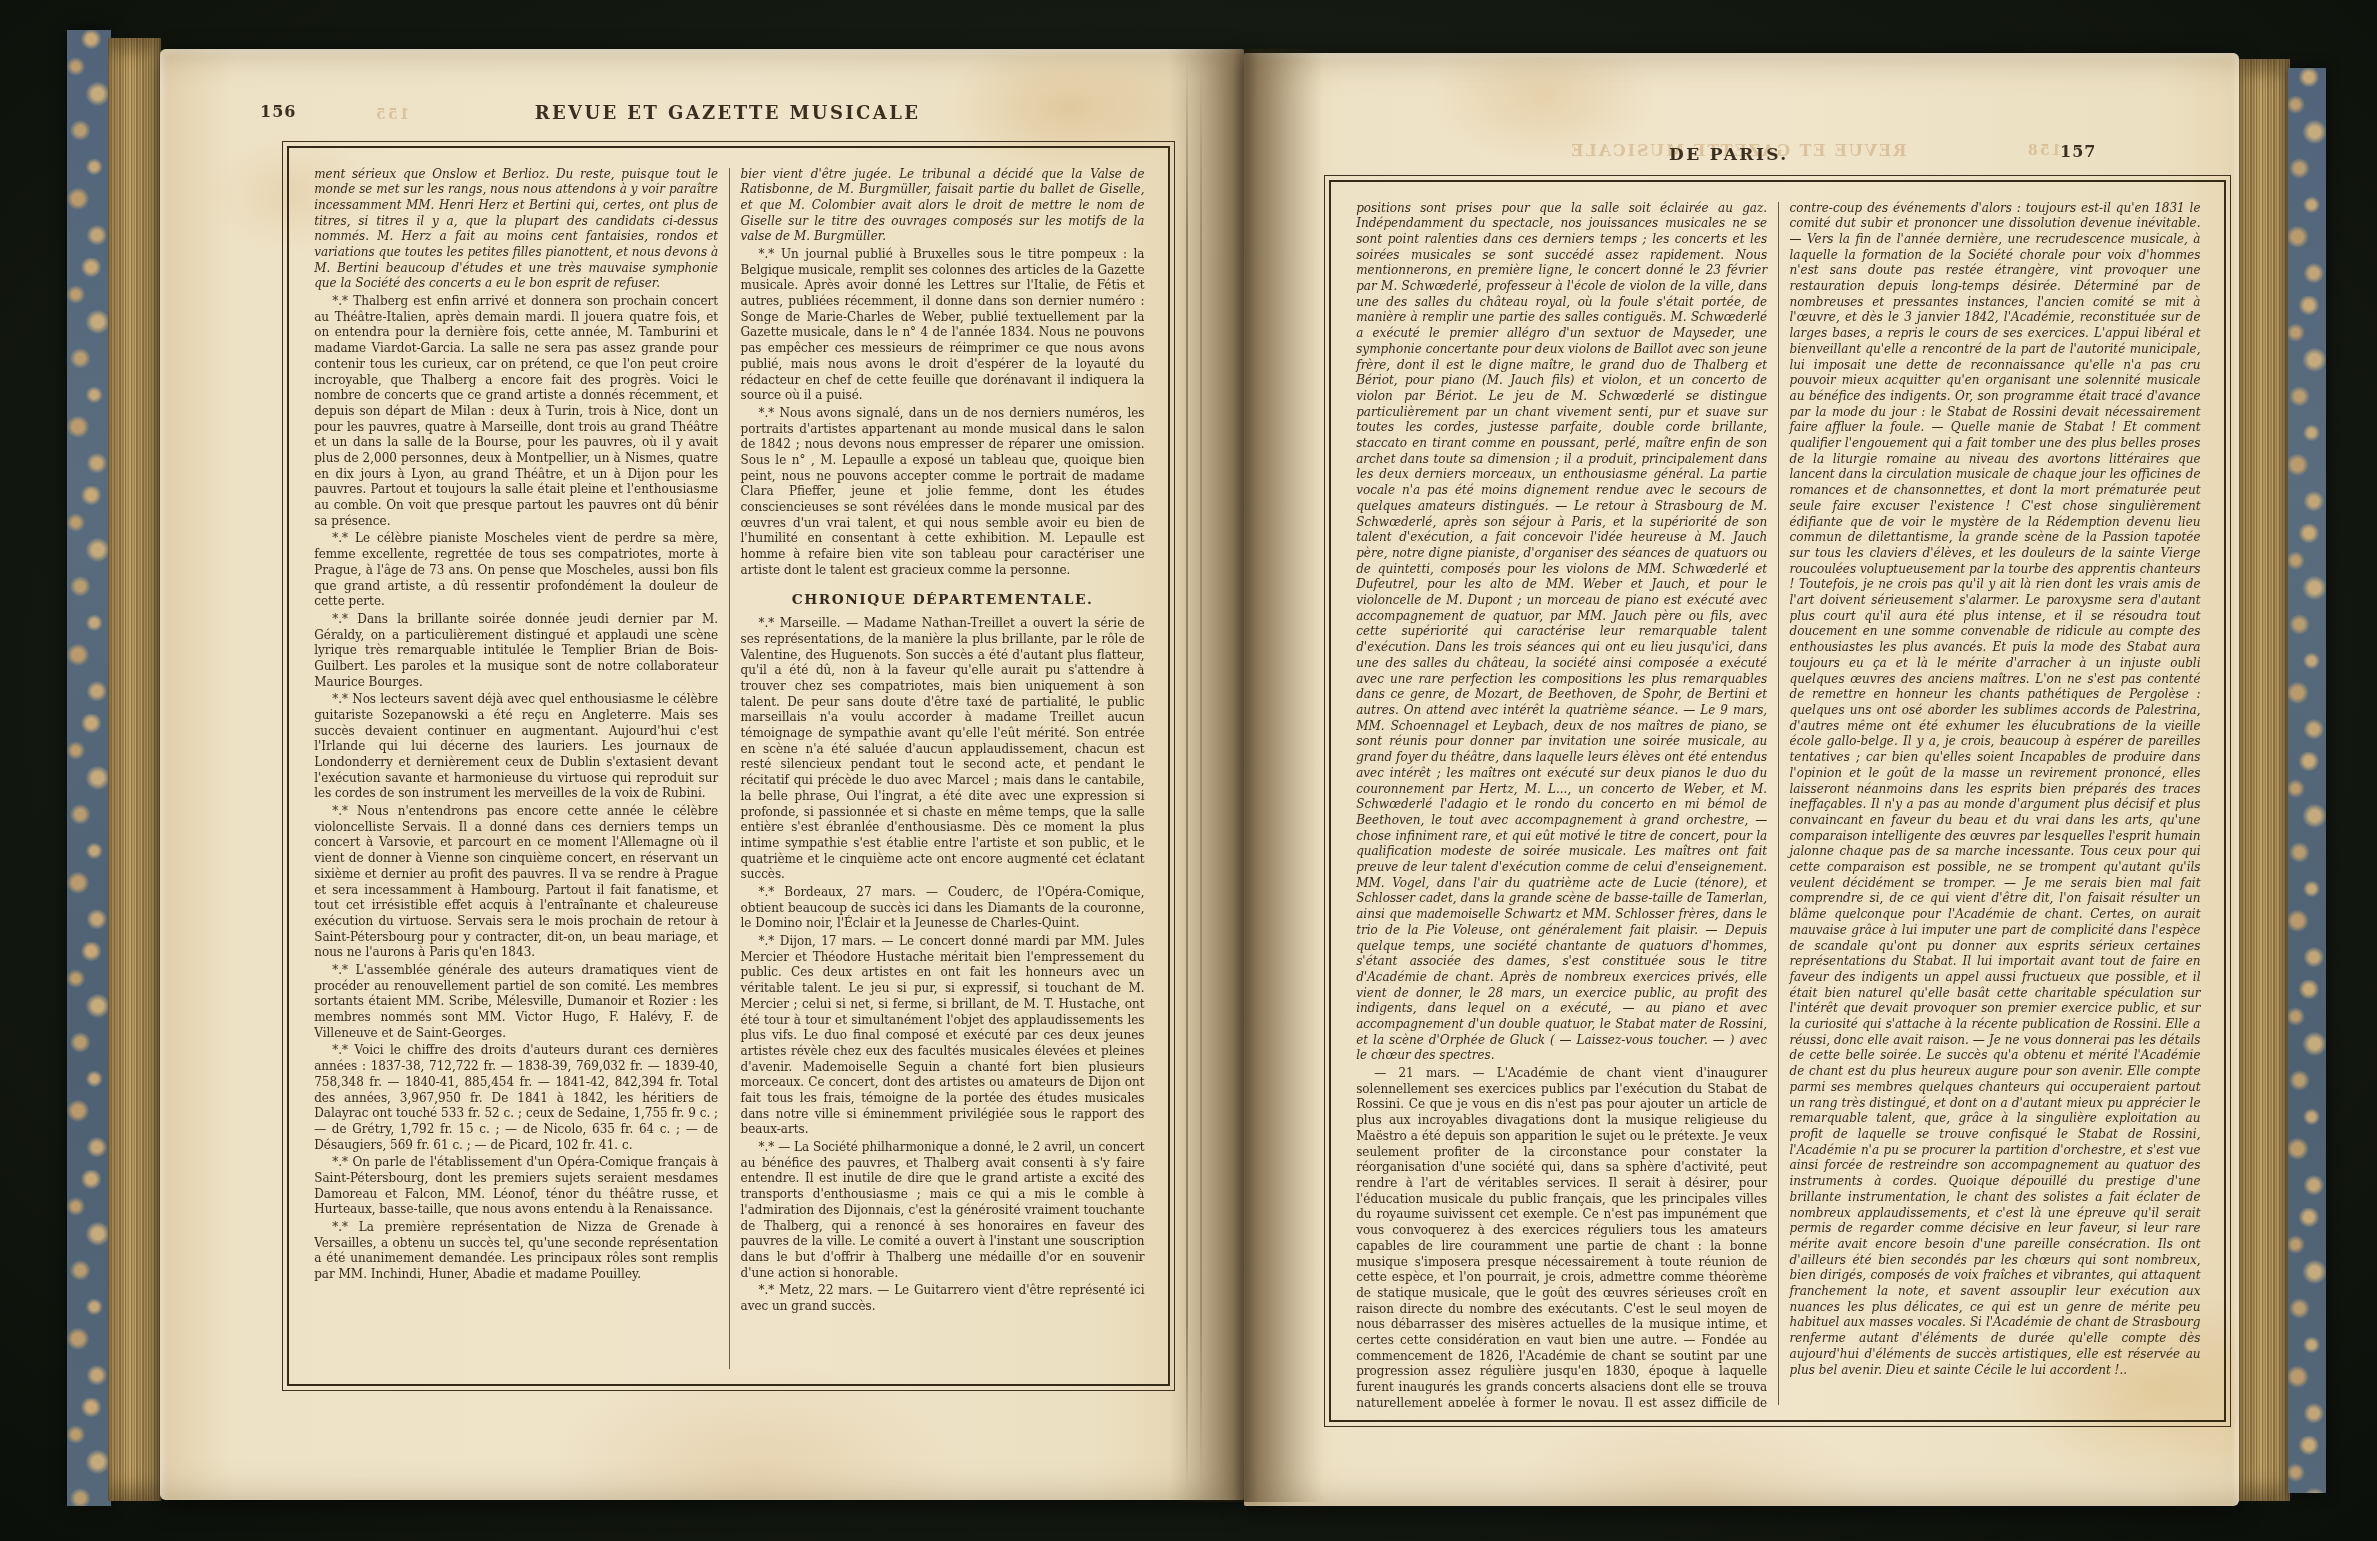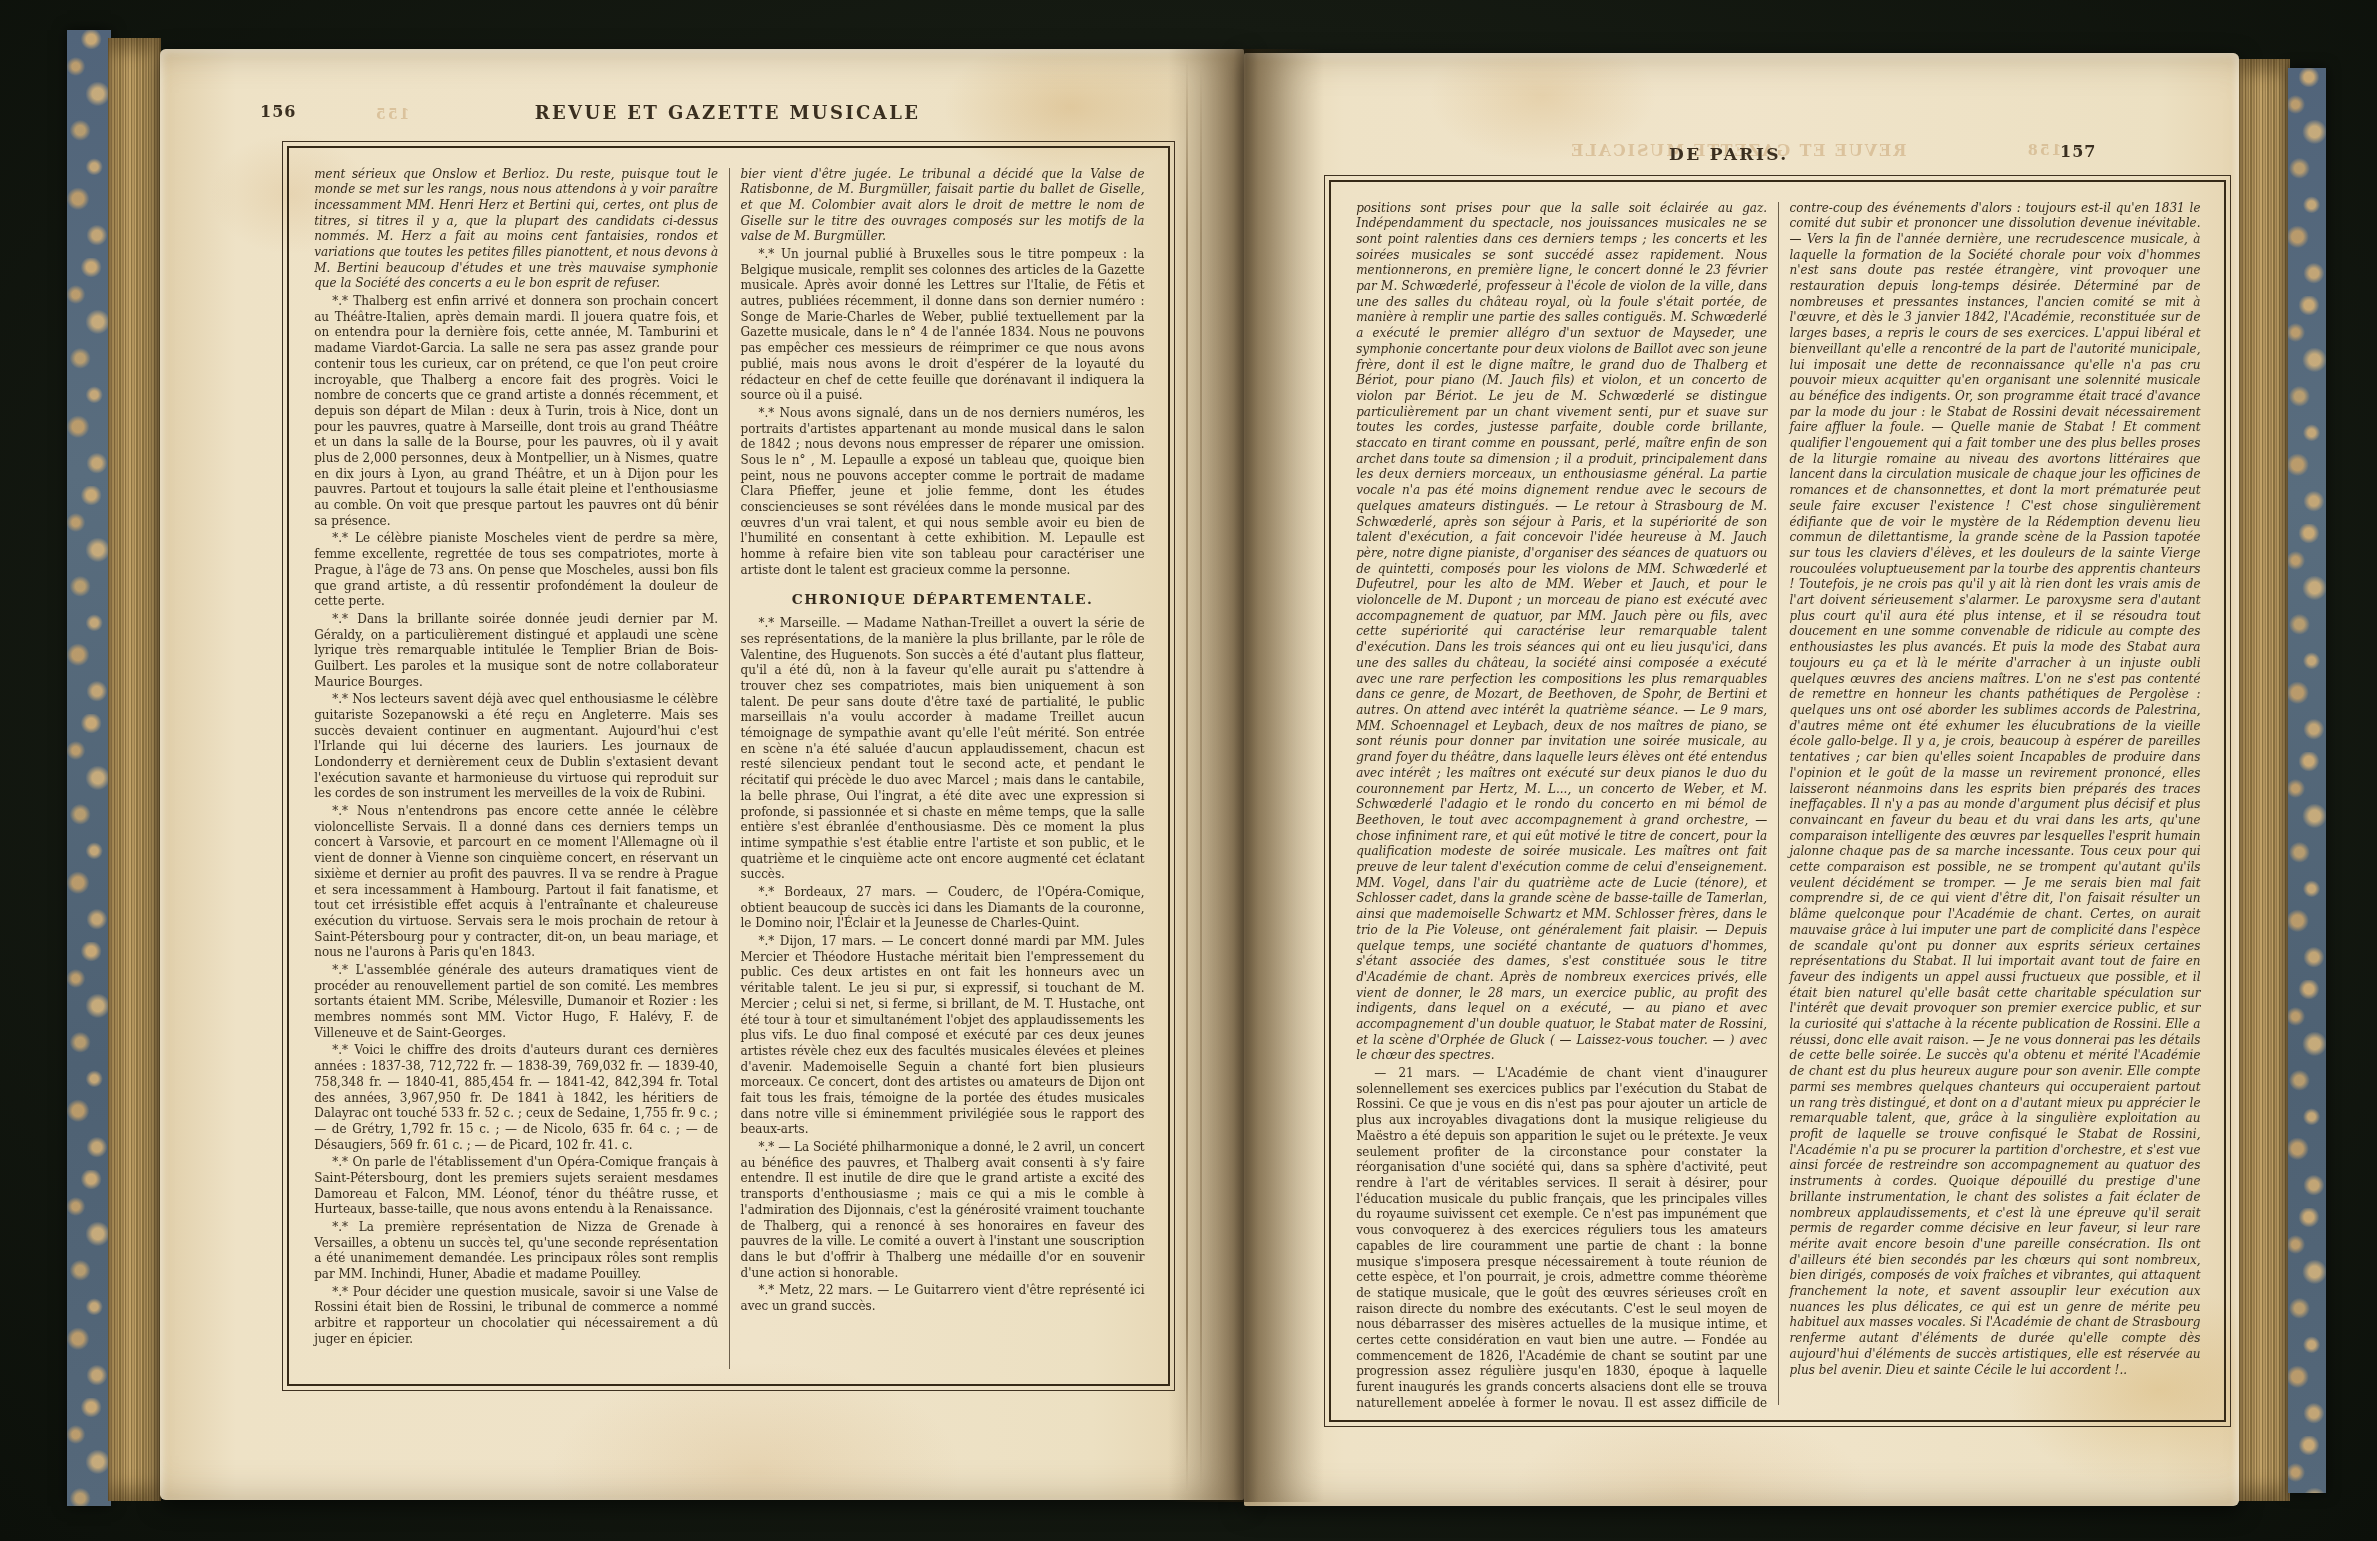--- a/index.html
+++ b/index.html
@@ -80,21 +80,20 @@
             <p class="para cont">ment sérieux que Onslow et Berlioz. Du reste, puisque tout le monde se met sur les rangs, nous nous attendons à y voir paraître incessamment MM. Henri Herz et Bertini qui, certes, ont plus de titres, si titres il y a, que la plupart des candidats ci-dessus nommés. M. Herz a fait au moins cent fantaisies, rondos et variations que toutes les petites filles pianottent, et nous devons à M. Bertini beaucoup d'études et une très mauvaise symphonie que la Société des concerts a eu le bon esprit de refuser.</p>
             <p class="para item">*.* Thalberg est enfin arrivé et donnera son prochain concert au Théâtre-Italien, après demain mardi. Il jouera quatre fois, et on entendra pour la dernière fois, cette année, M. Tamburini et madame Viardot-Garcia. La salle ne sera pas assez grande pour contenir tous les curieux, car on prétend, ce que l'on peut croire incroyable, que Thalberg a encore fait des progrès. Voici le nombre de concerts que ce grand artiste a donnés récemment, et depuis son départ de Milan : deux à Turin, trois à Nice, dont un pour les pauvres, quatre à Marseille, dont trois au grand Théâtre et un dans la salle de la Bourse, pour les pauvres, où il y avait plus de 2,000 personnes, deux à Montpellier, un à Nismes, quatre en dix jours à Lyon, au grand Théâtre, et un à Dijon pour les pauvres. Partout et toujours la salle était pleine et l'enthousiasme au comble. On voit que presque partout les pauvres ont dû bénir sa présence.</p>
             <p class="para item">*.* Le célèbre pianiste Moscheles vient de perdre sa mère, femme excellente, regrettée de tous ses compatriotes, morte à Prague, à l'âge de 73 ans. On pense que Moscheles, aussi bon fils que grand artiste, a dû ressentir profondément la douleur de cette perte.</p>
             <p class="para item">*.* Dans la brillante soirée donnée jeudi dernier par M. Géraldy, on a particulièrement distingué et applaudi une scène lyrique très remarquable intitulée le Templier Brian de Bois-Guilbert. Les paroles et la musique sont de notre collaborateur Maurice Bourges.</p>
             <p class="para item">*.* Nos lecteurs savent déjà avec quel enthousiasme le célèbre guitariste Sozepanowski a été reçu en Angleterre. Mais ses succès devaient continuer en augmentant. Aujourd'hui c'est l'Irlande qui lui décerne des lauriers. Les journaux de Londonderry et dernièrement ceux de Dublin s'extasient devant l'exécution savante et harmonieuse du virtuose qui reproduit sur les cordes de son instrument les merveilles de la voix de Rubini.</p>
             <p class="para item">*.* Nous n'entendrons pas encore cette année le célèbre violoncelliste Servais. Il a donné dans ces derniers temps un concert à Varsovie, et parcourt en ce moment l'Allemagne où il vient de donner à Vienne son cinquième concert, en réservant un sixième et dernier au profit des pauvres. Il va se rendre à Prague et sera incessamment à Hambourg. Partout il fait fanatisme, et tout cet irrésistible effet acquis à l'entraînante et chaleureuse exécution du virtuose. Servais sera le mois prochain de retour à Saint-Pétersbourg pour y contracter, dit-on, un beau mariage, et nous ne l'aurons à Paris qu'en 1843.</p>
             <p class="para item">*.* L'assemblée générale des auteurs dramatiques vient de procéder au renouvellement partiel de son comité. Les membres sortants étaient MM. Scribe, Mélesville, Dumanoir et Rozier : les membres nommés sont MM. Victor Hugo, F. Halévy, F. de Villeneuve et de Saint-Georges.</p>
             <p class="para item">*.* Voici le chiffre des droits d'auteurs durant ces dernières années : 1837-38, 712,722 fr. — 1838-39, 769,032 fr. — 1839-40, 758,348 fr. — 1840-41, 885,454 fr. — 1841-42, 842,394 fr. Total des années, 3,967,950 fr. De 1841 à 1842, les héritiers de Dalayrac ont touché 533 fr. 52 c. ; ceux de Sedaine, 1,755 fr. 9 c. ; — de Grétry, 1,792 fr. 15 c. ; — de Nicolo, 635 fr. 64 c. ; — de Désaugiers, 569 fr. 61 c. ; — de Picard, 102 fr. 41. c.</p>
             <p class="para item">*.* On parle de l'établissement d'un Opéra-Comique français à Saint-Pétersbourg, dont les premiers sujets seraient mesdames Damoreau et Falcon, MM. Léonof, ténor du théâtre russe, et Hurteaux, basse-taille, que nous avons entendu à la Renaissance.</p>
             <p class="para item">*.* La première représentation de Nizza de Grenade à Versailles, a obtenu un succès tel, qu'une seconde représentation a été unanimement demandée. Les principaux rôles sont remplis par MM. Inchindi, Huner, Abadie et madame Pouilley.</p>
-            <p class="para item">*.* Pour décider une question musicale, savoir si une Valse de Rossini était bien de Rossini, le tribunal de commerce a nommé arbitre et rapporteur un chocolatier qui nécessairement a dû juger en épicier.</p>
           </div>
         <div class="colrule"></div>
         <div class="col">
             <p class="para cont">bier vient d'être jugée. Le tribunal a décidé que la Valse de Ratisbonne, de M. Burgmüller, faisait partie du ballet de Giselle, et que M. Colombier avait alors le droit de mettre le nom de Giselle sur le titre des ouvrages composés sur les motifs de la valse de M. Burgmüller.</p>
             <p class="para item">*.* Un journal publié à Bruxelles sous le titre pompeux : la Belgique musicale, remplit ses colonnes des articles de la Gazette musicale. Après avoir donné les Lettres sur l'Italie, de Fétis et autres, publiées récemment, il donne dans son dernier numéro : Songe de Marie-Charles de Weber, publié textuellement par la Gazette musicale, dans le n° 4 de l'année 1834. Nous ne pouvons pas empêcher ces messieurs de réimprimer ce que nous avons publié, mais nous avons le droit d'espérer de la loyauté du rédacteur en chef de cette feuille que dorénavant il indiquera la source où il a puisé.</p>
             <p class="para item">*.* Nous avons signalé, dans un de nos derniers numéros, les portraits d'artistes appartenant au monde musical dans le salon de 1842 ; nous devons nous empresser de réparer une omission. Sous le n°      , M. Lepaulle a exposé un tableau que, quoique bien peint, nous ne pouvons accepter comme le portrait de madame Clara Pfieffer, jeune et jolie femme, dont les études consciencieuses se sont révélées dans le monde musical par des œuvres d'un vrai talent, et qui nous semble avoir eu bien de l'humilité en consentant à cette exhibition. M. Lepaulle est homme à refaire bien vite son tableau pour caractériser une artiste dont le talent est gracieux comme la personne.</p>
             <p class="para heading">CHRONIQUE DÉPARTEMENTALE.</p>
             <p class="para item">*.* Marseille. — Madame Nathan-Treillet a ouvert la série de ses représentations, de la manière la plus brillante, par le rôle de Valentine, des Huguenots. Son succès a été d'autant plus flatteur, qu'il a été dû, non à la faveur qu'elle aurait pu s'attendre à trouver chez ses compatriotes, mais bien uniquement à son talent. De peur sans doute d'être taxé de partialité, le public marseillais n'a voulu accorder à madame Treillet aucun témoignage de sympathie avant qu'elle l'eût mérité. Son entrée en scène n'a été saluée d'aucun applaudissement, chacun est resté silencieux pendant tout le second acte, et pendant le récitatif qui précède le duo avec Marcel ; mais dans le cantabile, la belle phrase, Oui l'ingrat, a été dite avec une expression si profonde, si passionnée et si chaste en même temps, que la salle entière s'est ébranlée d'enthousiasme. Dès ce moment la plus intime sympathie s'est établie entre l'artiste et son public, et le quatrième et le cinquième acte ont encore augmenté cet éclatant succès.</p>
             <p class="para item">*.* Bordeaux, 27 mars. — Couderc, de l'Opéra-Comique, obtient beaucoup de succès ici dans les Diamants de la couronne, le Domino noir, l'Éclair et la Jeunesse de Charles-Quint.</p>
             <p class="para item">*.* Dijon, 17 mars. — Le concert donné mardi par MM. Jules Mercier et Théodore Hustache méritait bien l'empressement du public. Ces deux artistes en ont fait les honneurs avec un véritable talent. Le jeu si pur, si expressif, si touchant de M. Mercier ; celui si net, si ferme, si brillant, de M. T. Hustache, ont été tour à tour et simultanément l'objet des applaudissements les plus vifs. Le duo final composé et exécuté par ces deux jeunes artistes révèle chez eux des facultés musicales élevées et pleines d'avenir. Mademoiselle Seguin a chanté fort bien plusieurs morceaux. Ce concert, dont des artistes ou amateurs de Dijon ont fait tous les frais, témoigne de la portée des études musicales dans notre ville si éminemment privilégiée sous le rapport des beaux-arts.</p>

